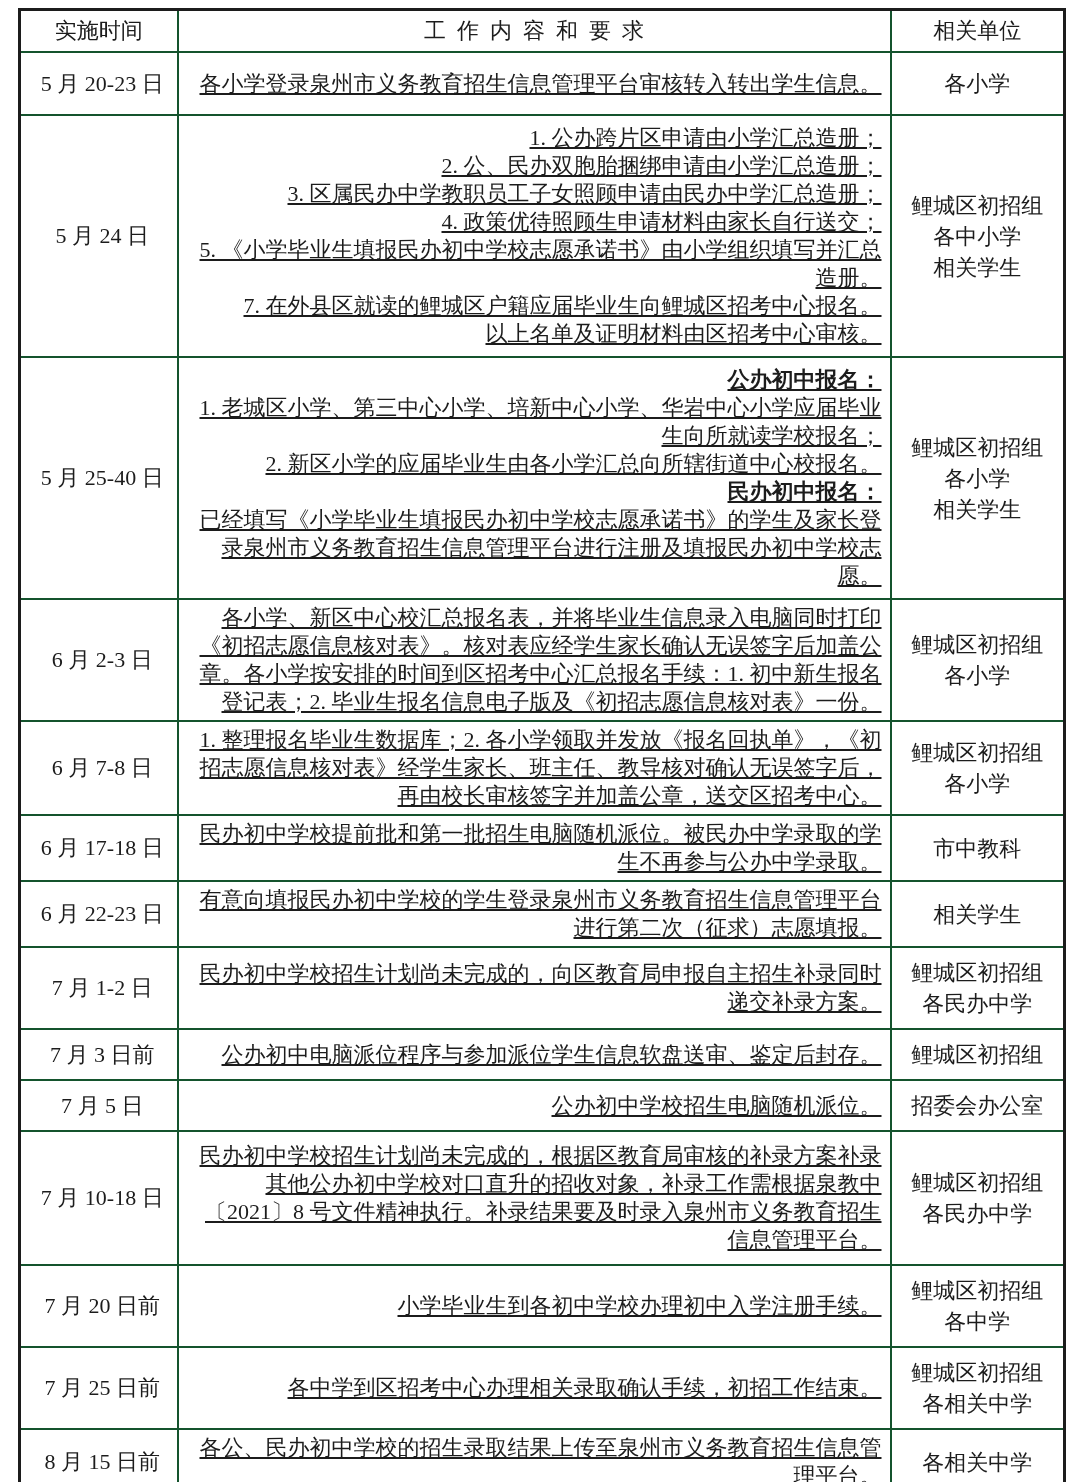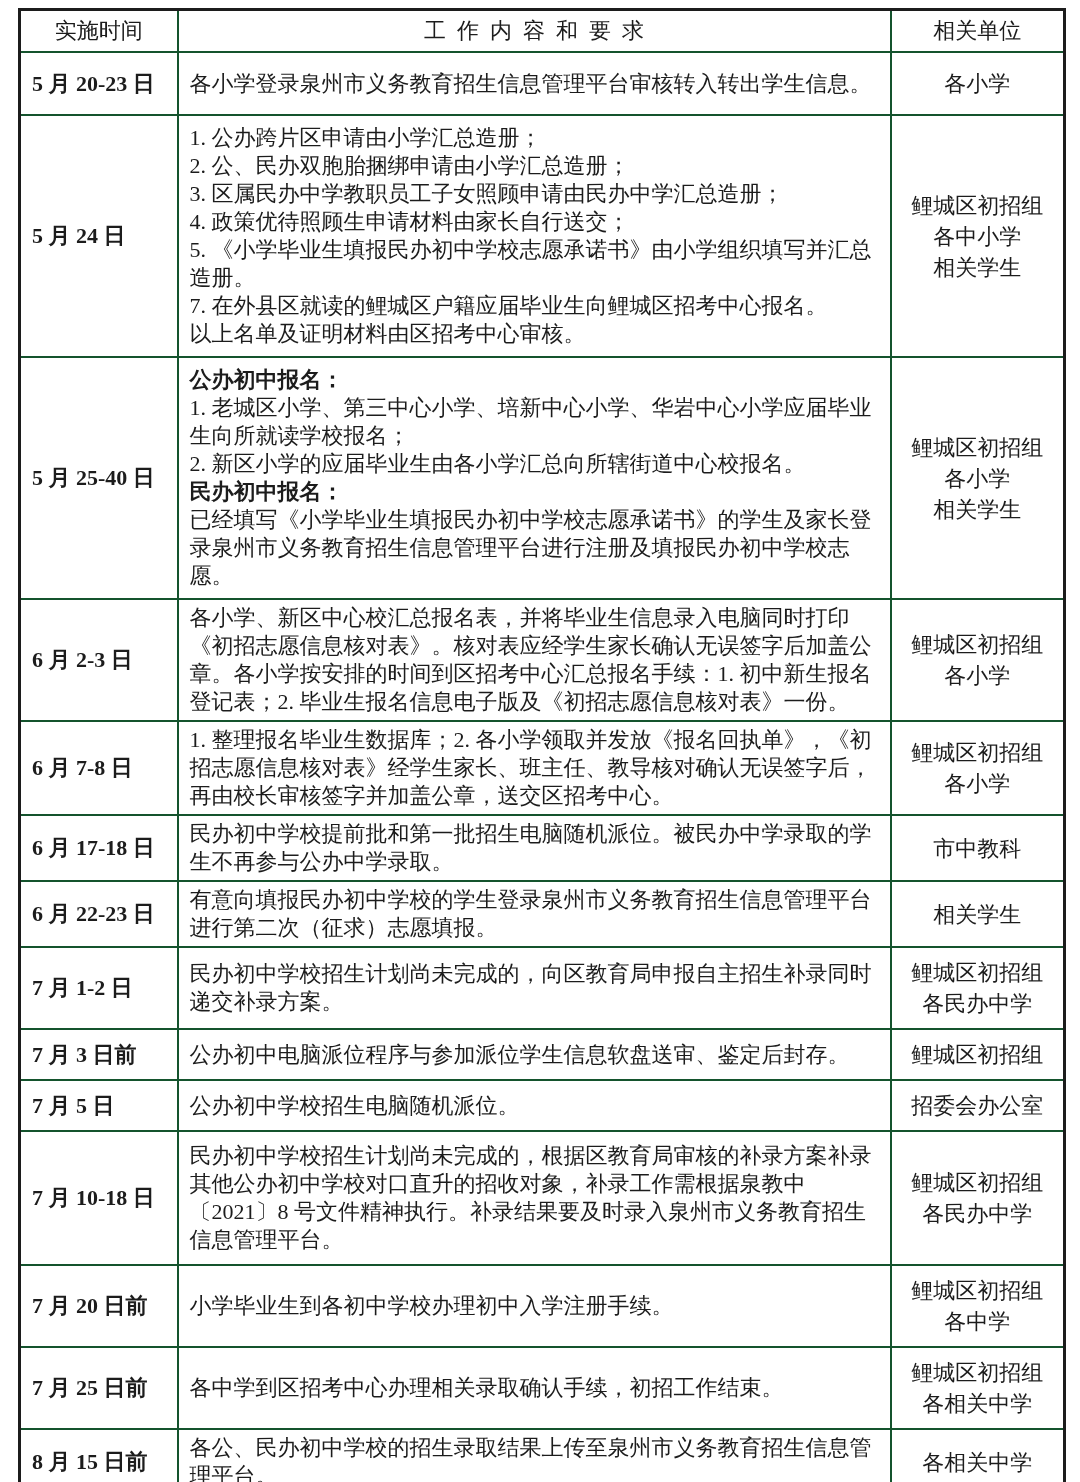--- a/index.html
+++ b/index.html
@@ -35,31 +35,31 @@
     height: 40px;
     text-align: center;
     white-space: nowrap;
   }
   th.col-content {
     letter-spacing: 0.5em;
     text-indent: 0.5em; 
   }
   td.time-cell {
     font-size: 22px;
-    text-align: left;
+    text-align: center;
     padding-left: 11px;
     padding-right: 4px;
     white-space: nowrap;
-    font-weight: bold;
   }
   td.content-cell {
     font-size: 22px;
     line-height: 28px;
     padding: 4px 8px 4px 11px;
-    text-align: left;
+    text-align: right;
+    text-decoration: underline;
   }
   td.units-cell {
     font-size: 22px;
     line-height: 31px;
     text-align: center;
     padding: 9px 4px;
   }
   .para {
     margin: 0;
   }

